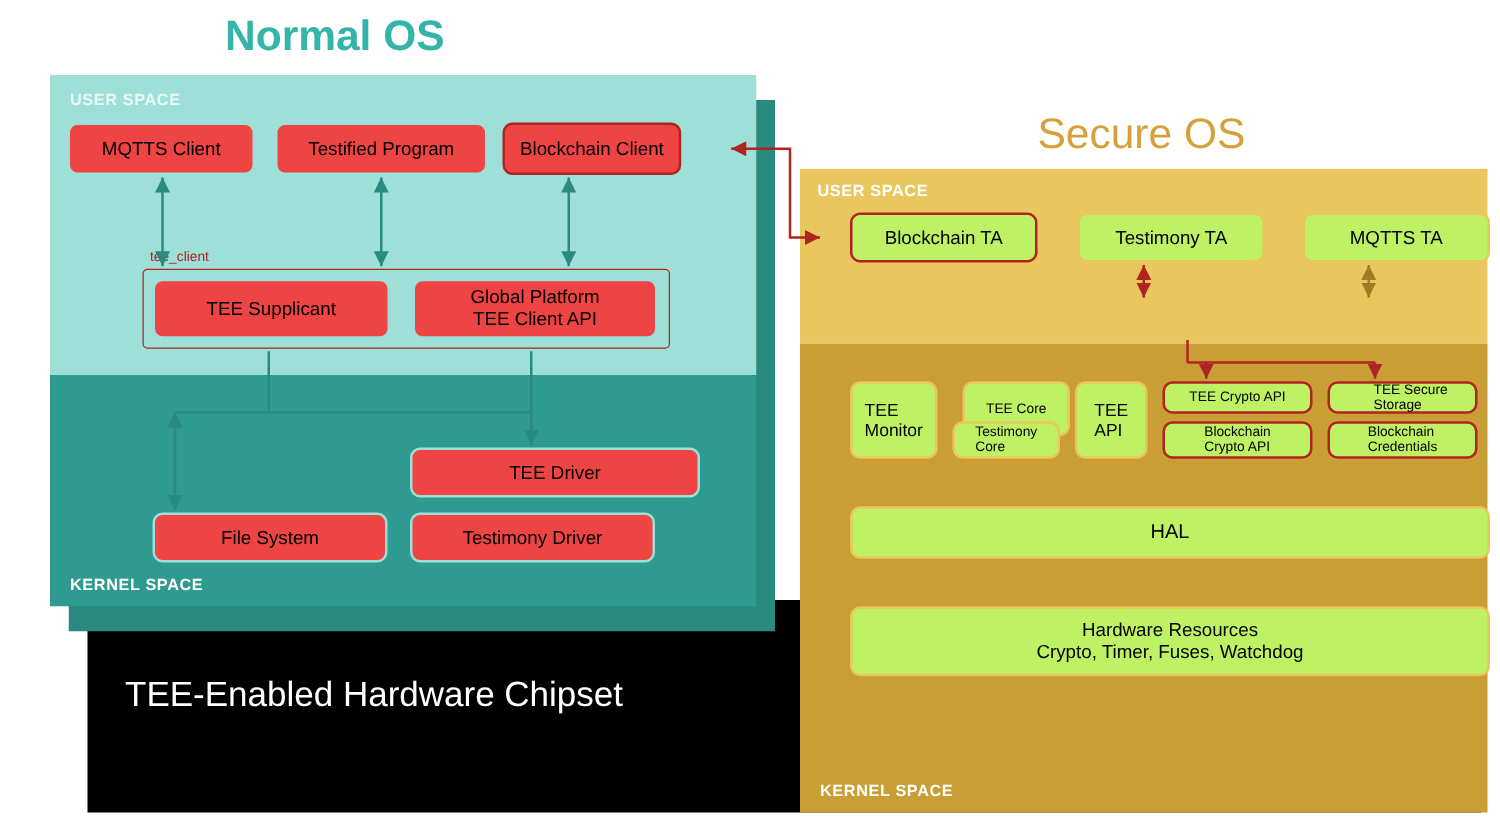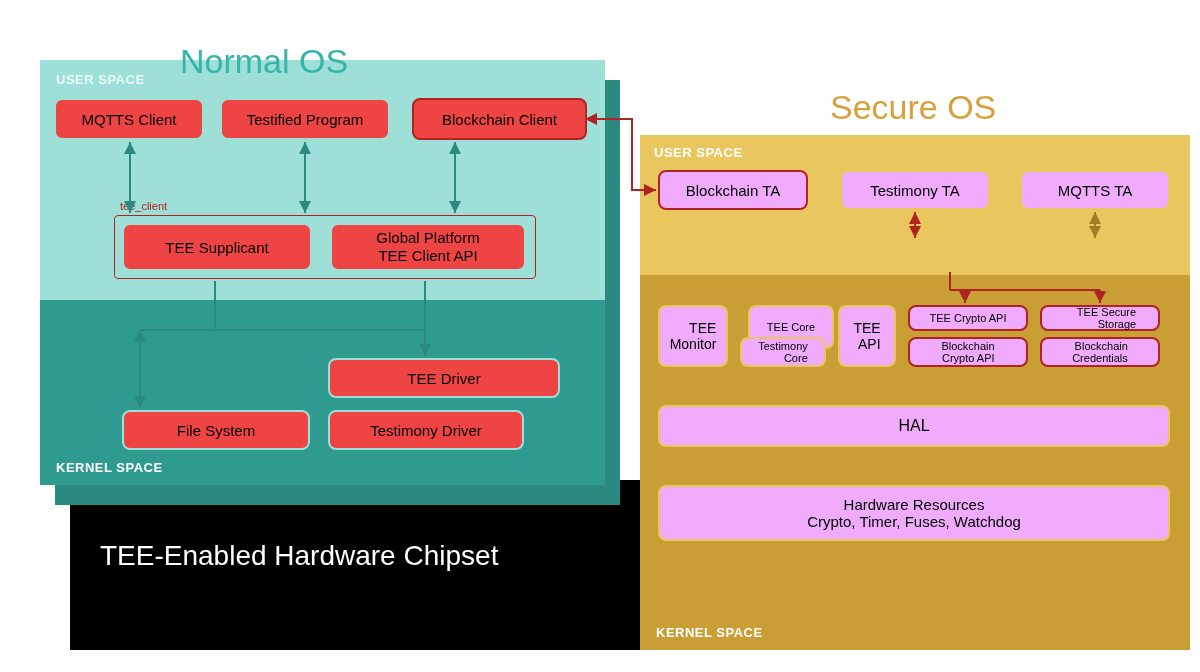--- a/index.html
+++ b/index.html
@@ -12,39 +12,39 @@
   }
   .hw-chipset .label { font-size: 28px; font-weight: 400; }
 
   
   .normal-shadow { position:absolute; left:55px; top:80px; width:565px; height:425px; background:#2a8a80; z-index:1; }
 
   .normal-os {
     position: absolute; left: 40px; top: 60px; width: 565px; height: 425px;
     z-index: 2;
   }
-  .normal-title { position: absolute; left: 180px; top: 10px; color: #35b5aa; font-size: 34px; font-weight: 400; z-index:3;margin-top:32px;}
+  .normal-title { position: absolute; left: 180px; top: 10px; color: #35b5aa; font-size: 34px; font-weight: 700; z-index:3;}
   .normal-user { position: absolute; left:0; top:0; width:100%; height:240px; background:#9ee0d7; padding:12px 16px; }
   .normal-kernel { position: absolute; left:0; top:240px; width:100%; height:185px; background:#2f9a8f; padding:12px 16px; }
   .space-label { font-size: 13px; font-weight: 600; color: #fff; letter-spacing: 0.5px; }
   .normal-user .space-label { color: #e8faf7; }
   .kernel-bottom-label { position:absolute; bottom:10px; left:16px; }
 
   .box { position: absolute; background: #ef4444; border: 2px solid #9ee0d7; border-radius: 8px; display:flex; align-items:center; justify-content:center; text-align:center; font-size:15px; padding: 4px 6px; }
   .normal-user .box { border-color:#9ee0d7; }
   .normal-kernel .box { border-color:#9ee0d7; }
   .red-border { border-color:#b02323 !important; }
   .thin-red { border:1px solid #b02323; position:absolute; border-radius:4px; }
   .tee-client-label { position:absolute; font-size:11px; color:#b02323; }
 
   .secure-title { position: absolute; left: 830px; top: 88px; color: #d6a13b; font-size: 34px; font-weight: 500; z-index:3;}
   .secure-os { position:absolute; left:640px; top:135px; width:550px; height:515px; z-index:2; }
   .secure-user { position:absolute; left:0; top:0; width:100%; height:140px; background:#eac75e; padding:10px 14px; }
   .secure-kernel { position:absolute; left:0; top:140px; width:100%; height:375px; background:#c99f35; padding:10px 14px; }
-  .sbox { position:absolute; background:#f0abfc; border:2px solid #eac75e; border-radius:8px; display:flex; align-items:center; justify-content:center; text-align:right; font-size:13px; padding:3px 5px; }
+  .sbox { position:absolute; background:#bef264; border:2px solid #eac75e; border-radius:8px; display:flex; align-items:center; justify-content:center; text-align:left; font-size:13px; padding:3px 5px;margin-left:22px; }
   .sbox.small { font-size:11px; padding:2px 3px; line-height:1.1; }
   .sbox.red { border-color:#b02323; }
 
   
   svg.arrows { position:absolute; left:0; top:0; width:1200px; height:672px; z-index:5; pointer-events:none; }
 </style>
 </head>
 <body>
 
 <div class="canvas">
@@ -57,21 +57,21 @@
   <div class="secure-title">Secure OS</div>
 
   <div class="normal-shadow"></div>
 
   <div class="normal-os">
     <div class="normal-user">
       <div class="space-label">USER SPACE</div>
 
       <div class="box" style="left:14px; top:38px; width:150px; height:42px;">MQTTS Client</div>
       <div class="box" style="left:180px; top:38px; width:170px; height:42px;">Testified Program</div>
-      <div class="box red-border" style="left:372px; top:38px; width:175px; height:42px;">Blockchain Client</div>
+      <div class="box red-border" style="left:362px; top:38px; width:143px; height:42px;">Blockchain Client</div>
 
       <div class="tee-client-label" style="left:80px; top:140px;">tee_client</div>
       <div class="thin-red" style="left:74px; top:155px; width:422px; height:64px;"></div>
       <div class="box" style="left:82px; top:163px; width:190px; height:48px;">TEE Supplicant</div>
       <div class="box" style="left:290px; top:163px; width:196px; height:48px; white-space:pre-line; line-height:1.2;">Global Platform
 TEE Client API</div>
     </div>
 
     <div class="normal-kernel">
       <div class="box" style="left:288px; top:58px; width:232px; height:40px;">TEE Driver</div>

